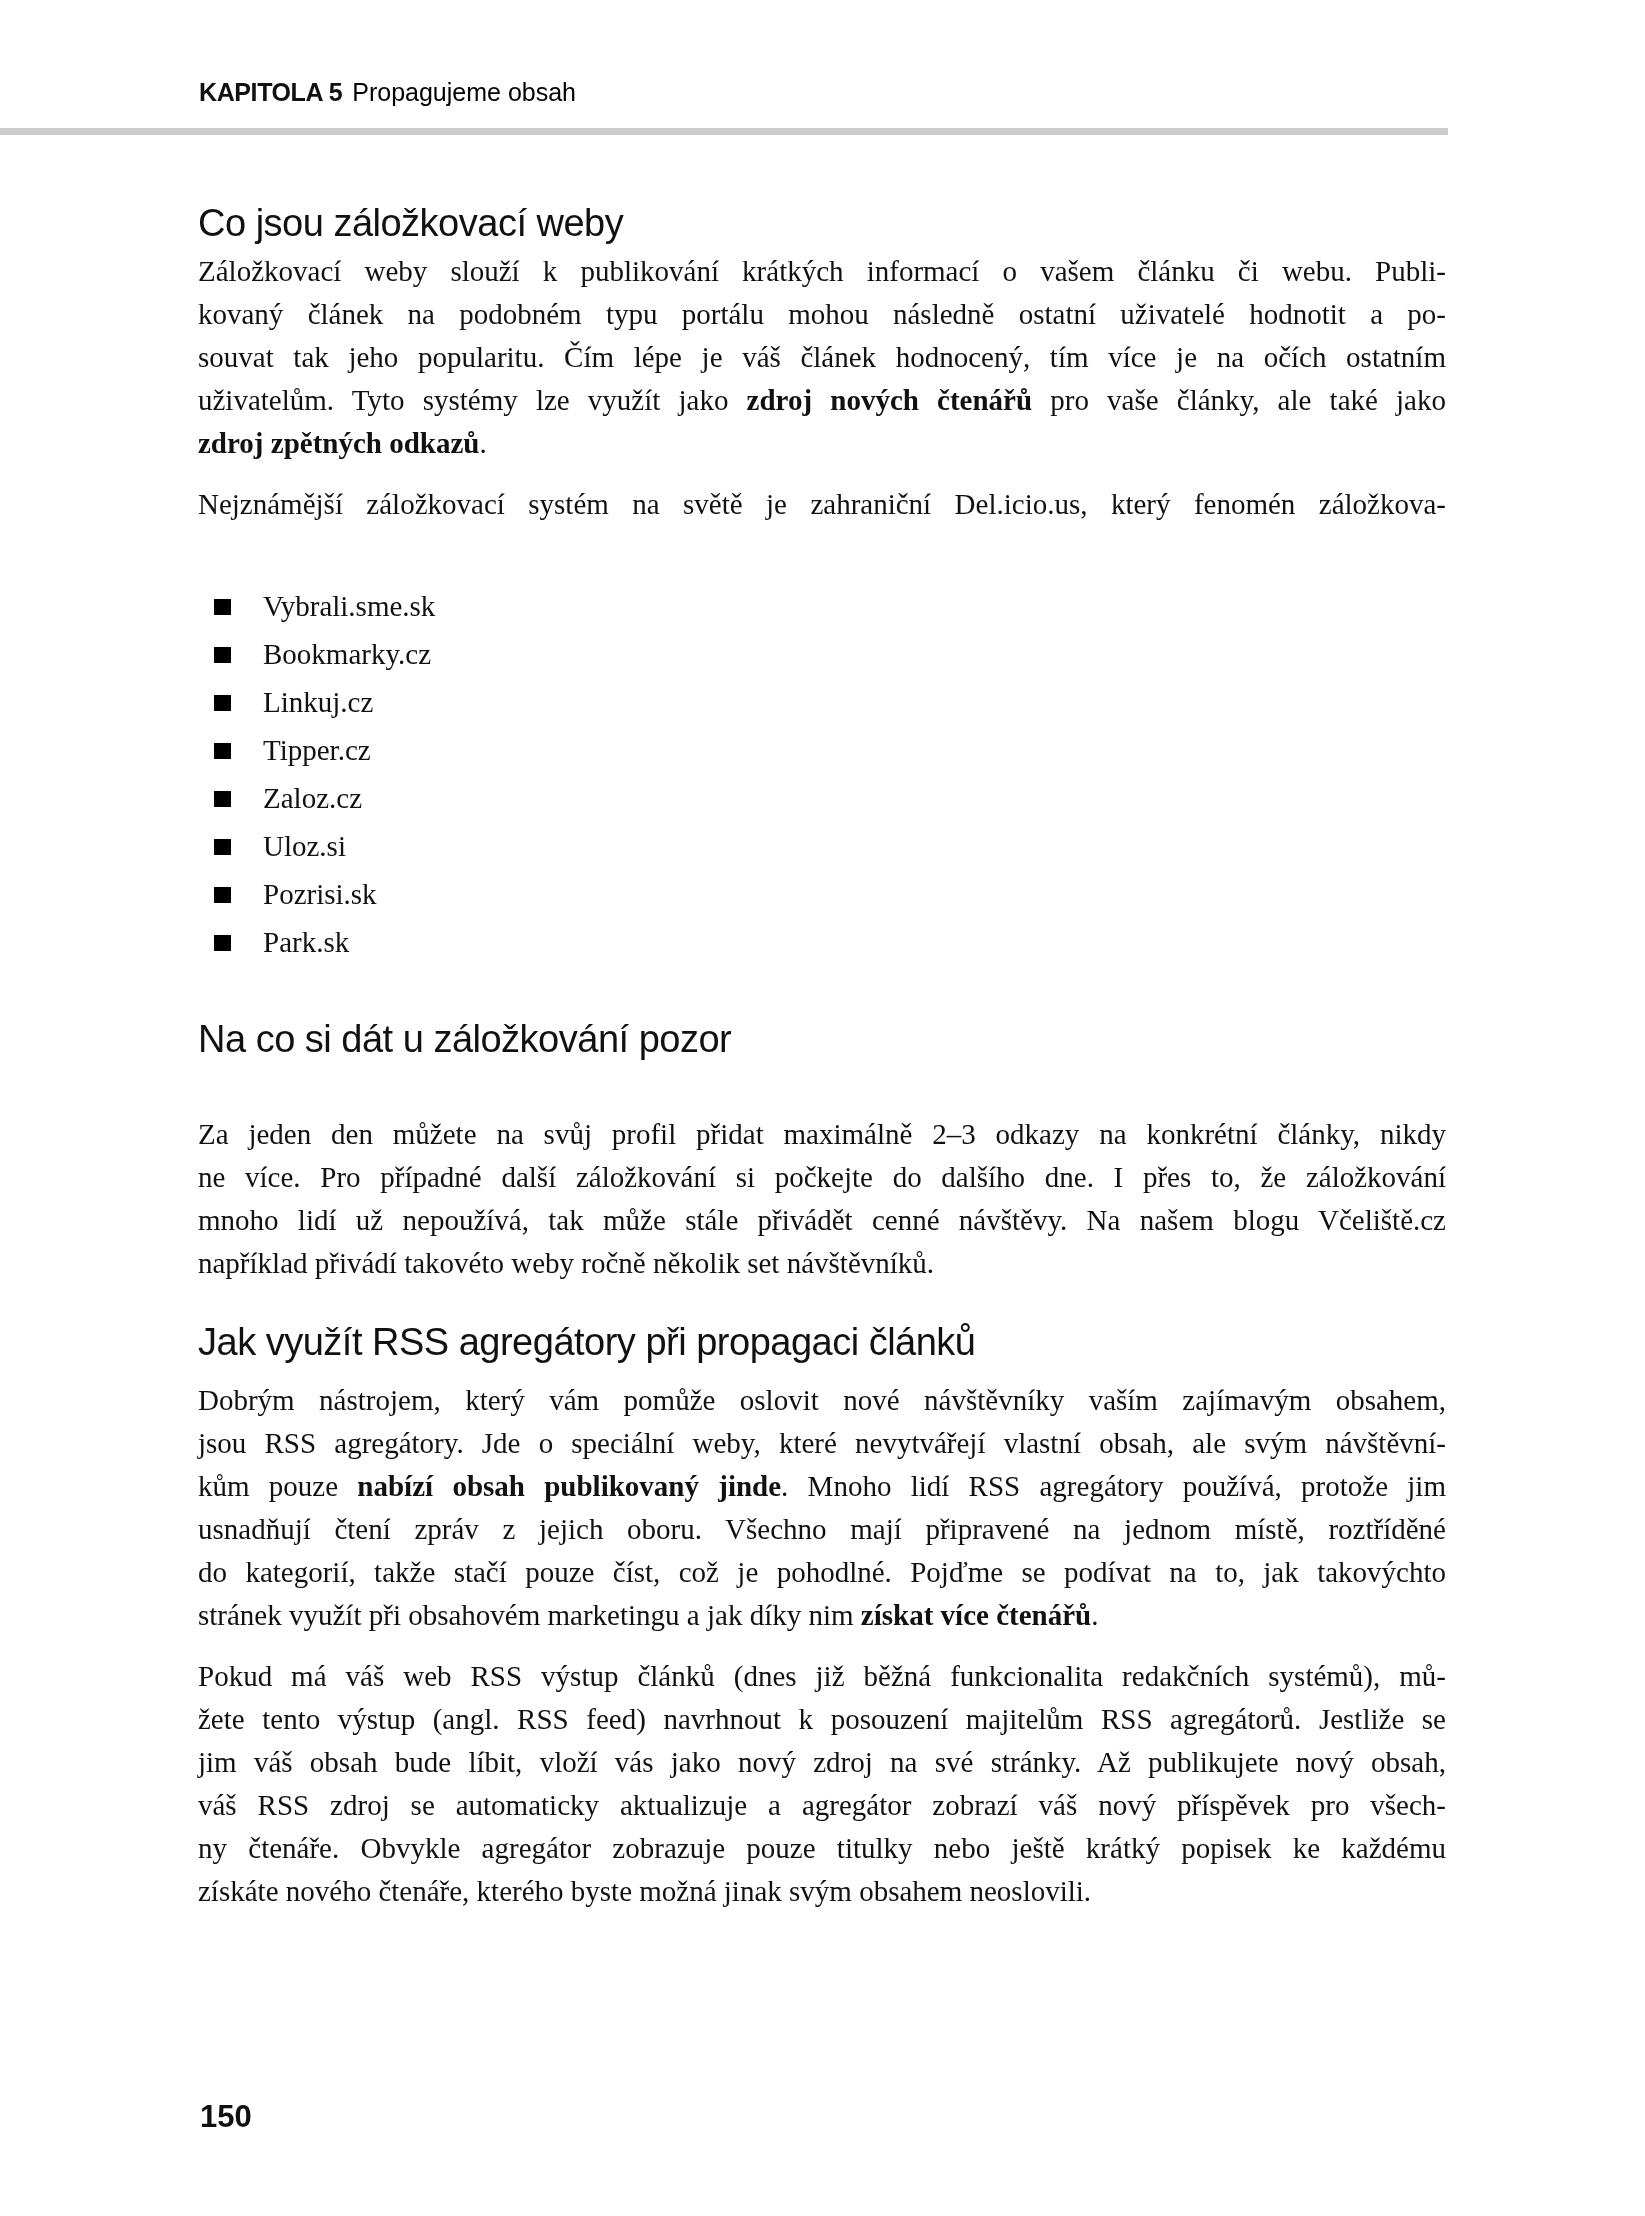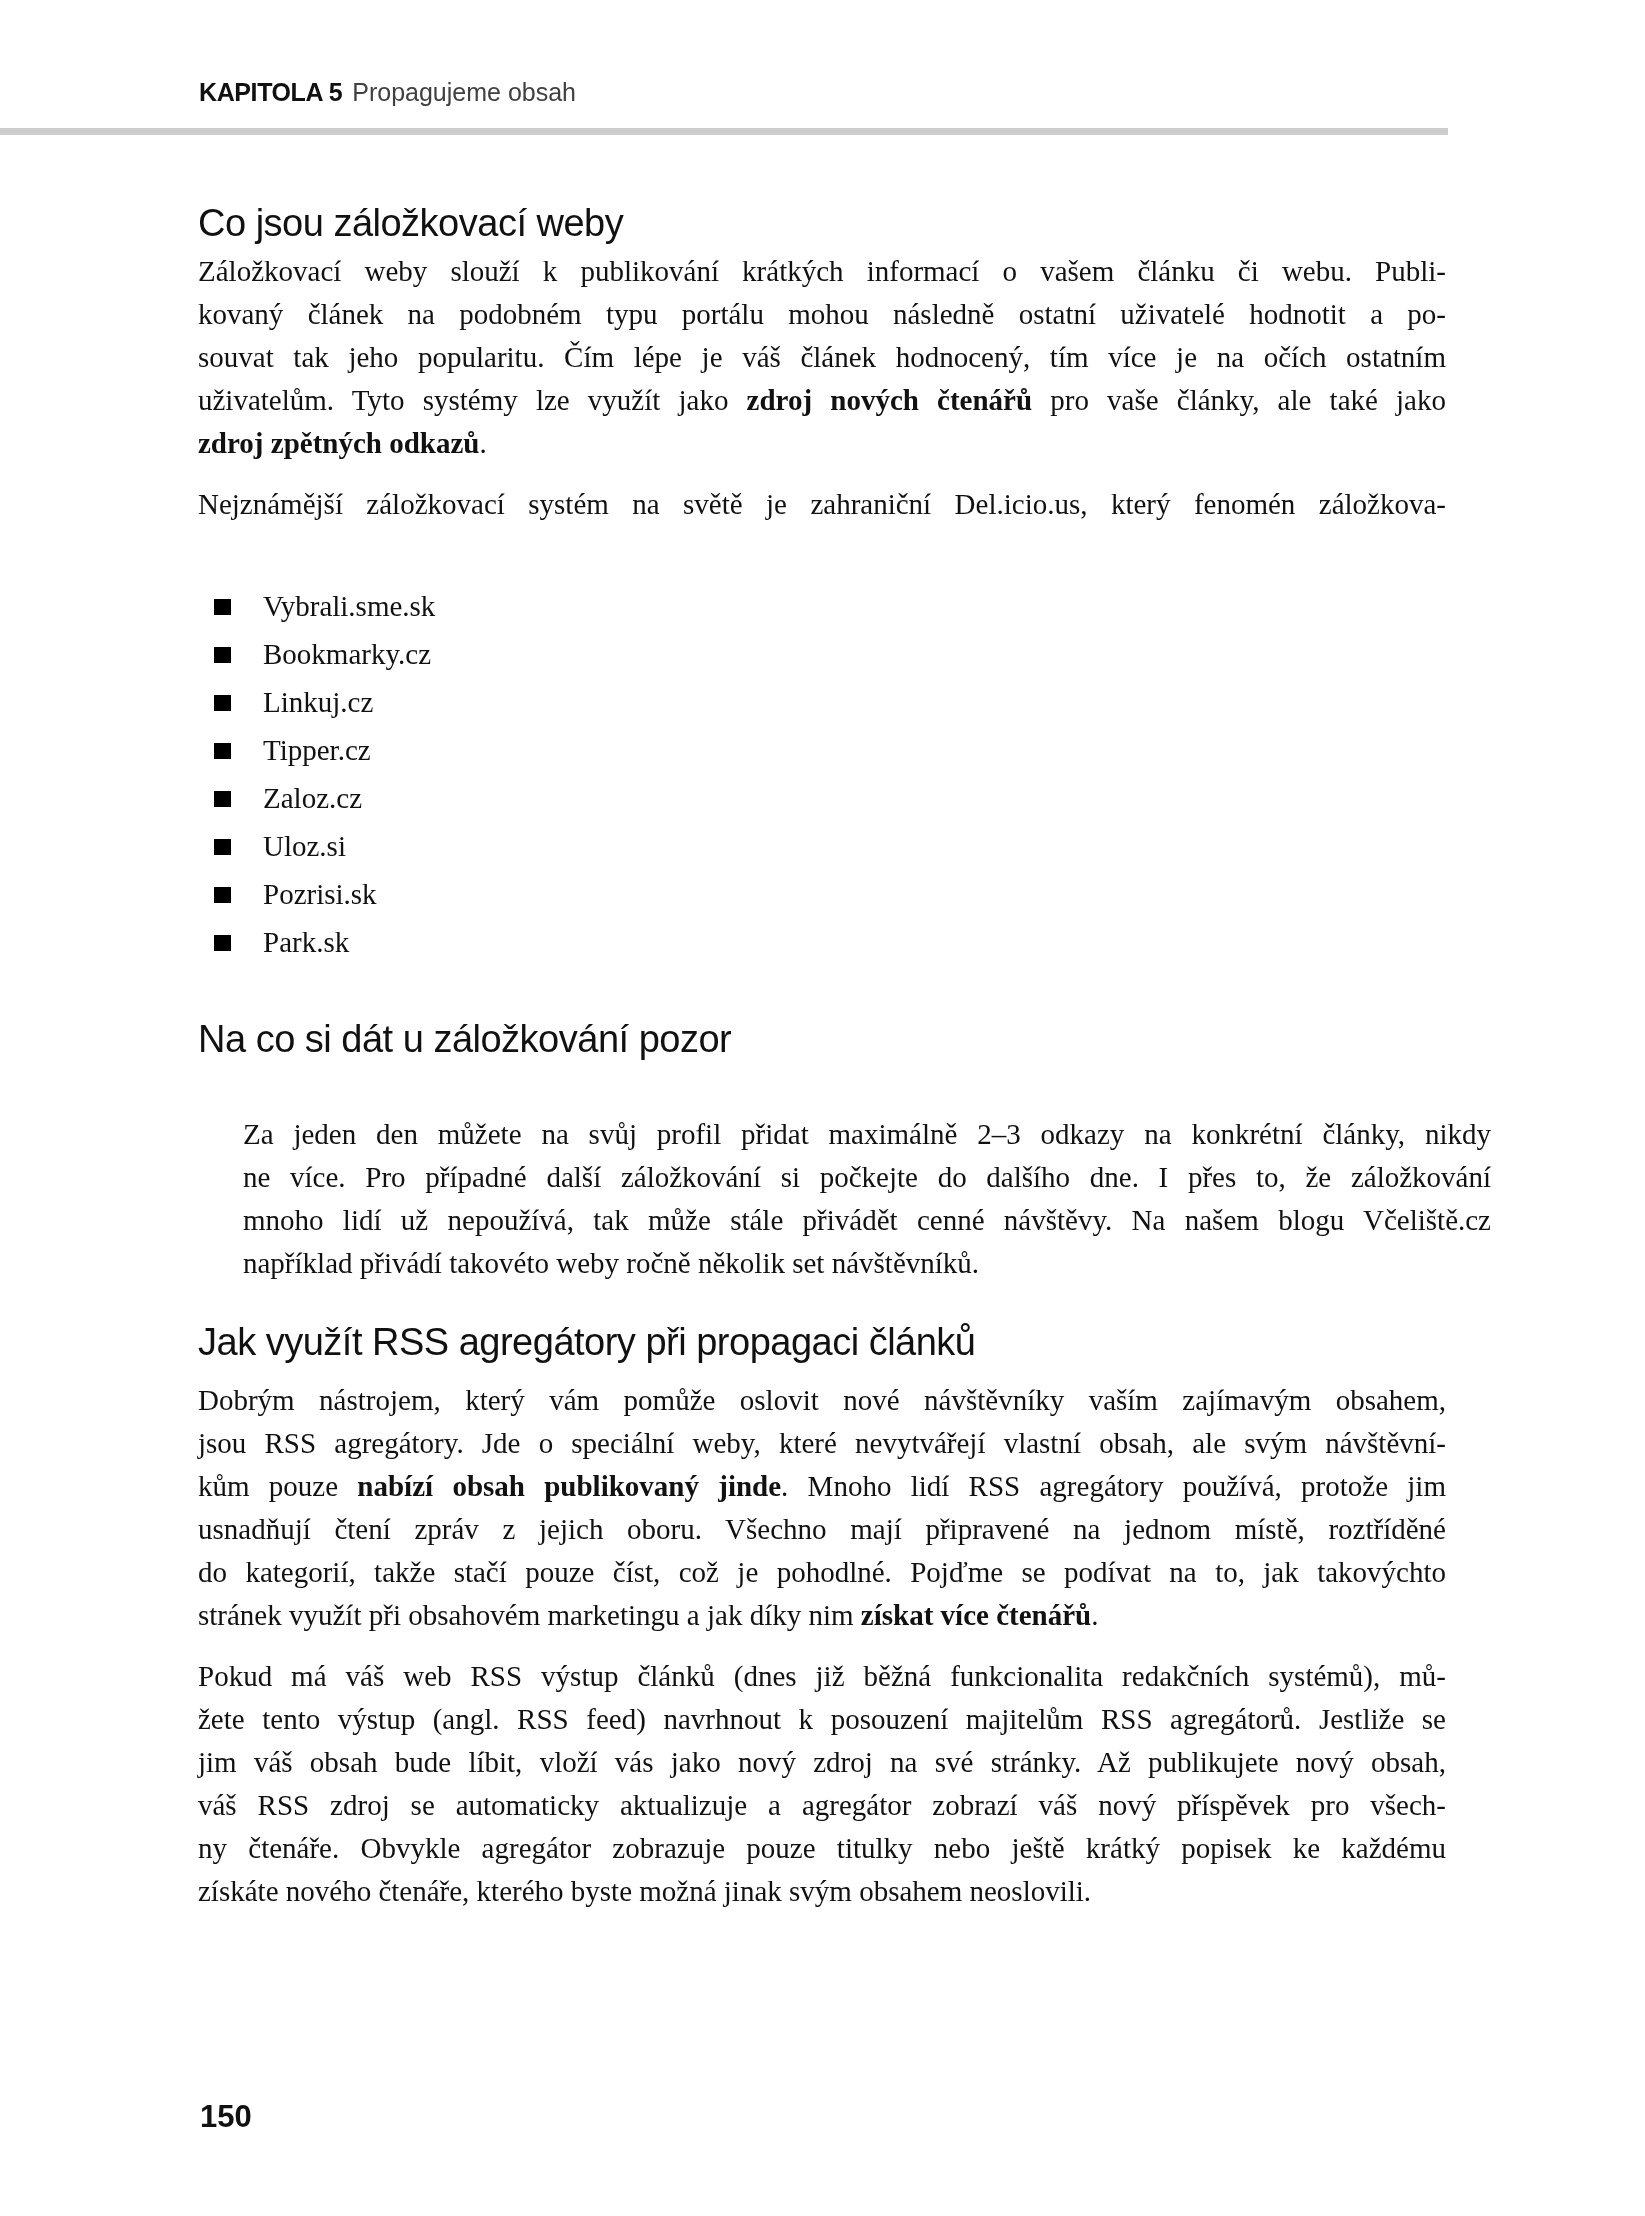--- a/index.html
+++ b/index.html
@@ -2,21 +2,21 @@
 <html style="font-size:13.3px"><head>
 <meta charset="utf-8">
 <style>
   html, body { margin: 0; padding: 0; background: #ffffff; }
   body { width: 1645px; height: 2216px; position: relative; overflow: hidden; color: #111111; }
   .abs { position: absolute; }
 
   .running-head { left: 199px; top: 76px; height: 33px; line-height: 33px; font-family: "Liberation Sans", sans-serif; font-size: 25px; white-space: nowrap; }
   .running-head .chap { font-weight: bold; letter-spacing: -0.4px; }
   .running-head .sep { display: inline-block; width: 10px; }
-  .running-head .title { font-weight: normal; color: #404040; }
+  .running-head .title { font-weight: normal; color: #000000; }
 
   .head-rule { left: 0; top: 128px; width: 1448px; height: 6.7px; background: #cccccc; }
 
   .h { left: 198px; width: 1250px; height: 50px; line-height: 50px; font-family: "Liberation Sans", sans-serif; font-size: 38px; font-weight: normal; white-space: nowrap; letter-spacing: -0.5px; }
 
   .para { left: 198px; width: 1248px; font-family: "Liberation Serif", serif; font-size: 29px; }
   .para .ln { display: block; height: 43px; line-height: 43px; white-space: nowrap; text-align: justify; text-align-last: justify; }
   .para .ln.last { text-align: left; text-align-last: left; }
   .b { font-weight: bold; }
 
@@ -79,21 +79,21 @@
       <span class="txt">Pozrisi.sk</span>
     </div>
   <div class="li">
       <span class="bullet"></span>
       <span class="txt">Park.sk</span>
     </div>
 </div>
 
 <h2 class="abs h" style="top:1014px; margin:0;">Na co si dát u záložkování pozor</h2>
 
-<div class="abs para" style="top:1113px;margin-left:45px;">
+<div class="abs para" style="top:1113px;">
   <span class="ln"><span>Za jeden den můžete na svůj profil přidat maximálně 2–3 odkazy na konkrétní články, nikdy</span></span>
   <span class="ln"><span>ne více. Pro případné další záložkování si počkejte do dalšího dne. I přes to, že záložkování</span></span>
   <span class="ln"><span>mnoho lidí už nepoužívá, tak může stále přivádět cenné návštěvy. Na našem blogu Včeliště.cz</span></span>
   <span class="ln last"><span>například přivádí takovéto weby ročně několik set návštěvníků.</span></span>
 </div>
 
 <h2 class="abs h" style="top:1317px; margin:0;">Jak využít RSS agregátory při propagaci článků</h2>
 
 <div class="abs para" style="top:1379px;">
   <span class="ln"><span>Dobrým nástrojem, který vám pomůže oslovit nové návštěvníky vaším zajímavým obsahem,</span></span>

